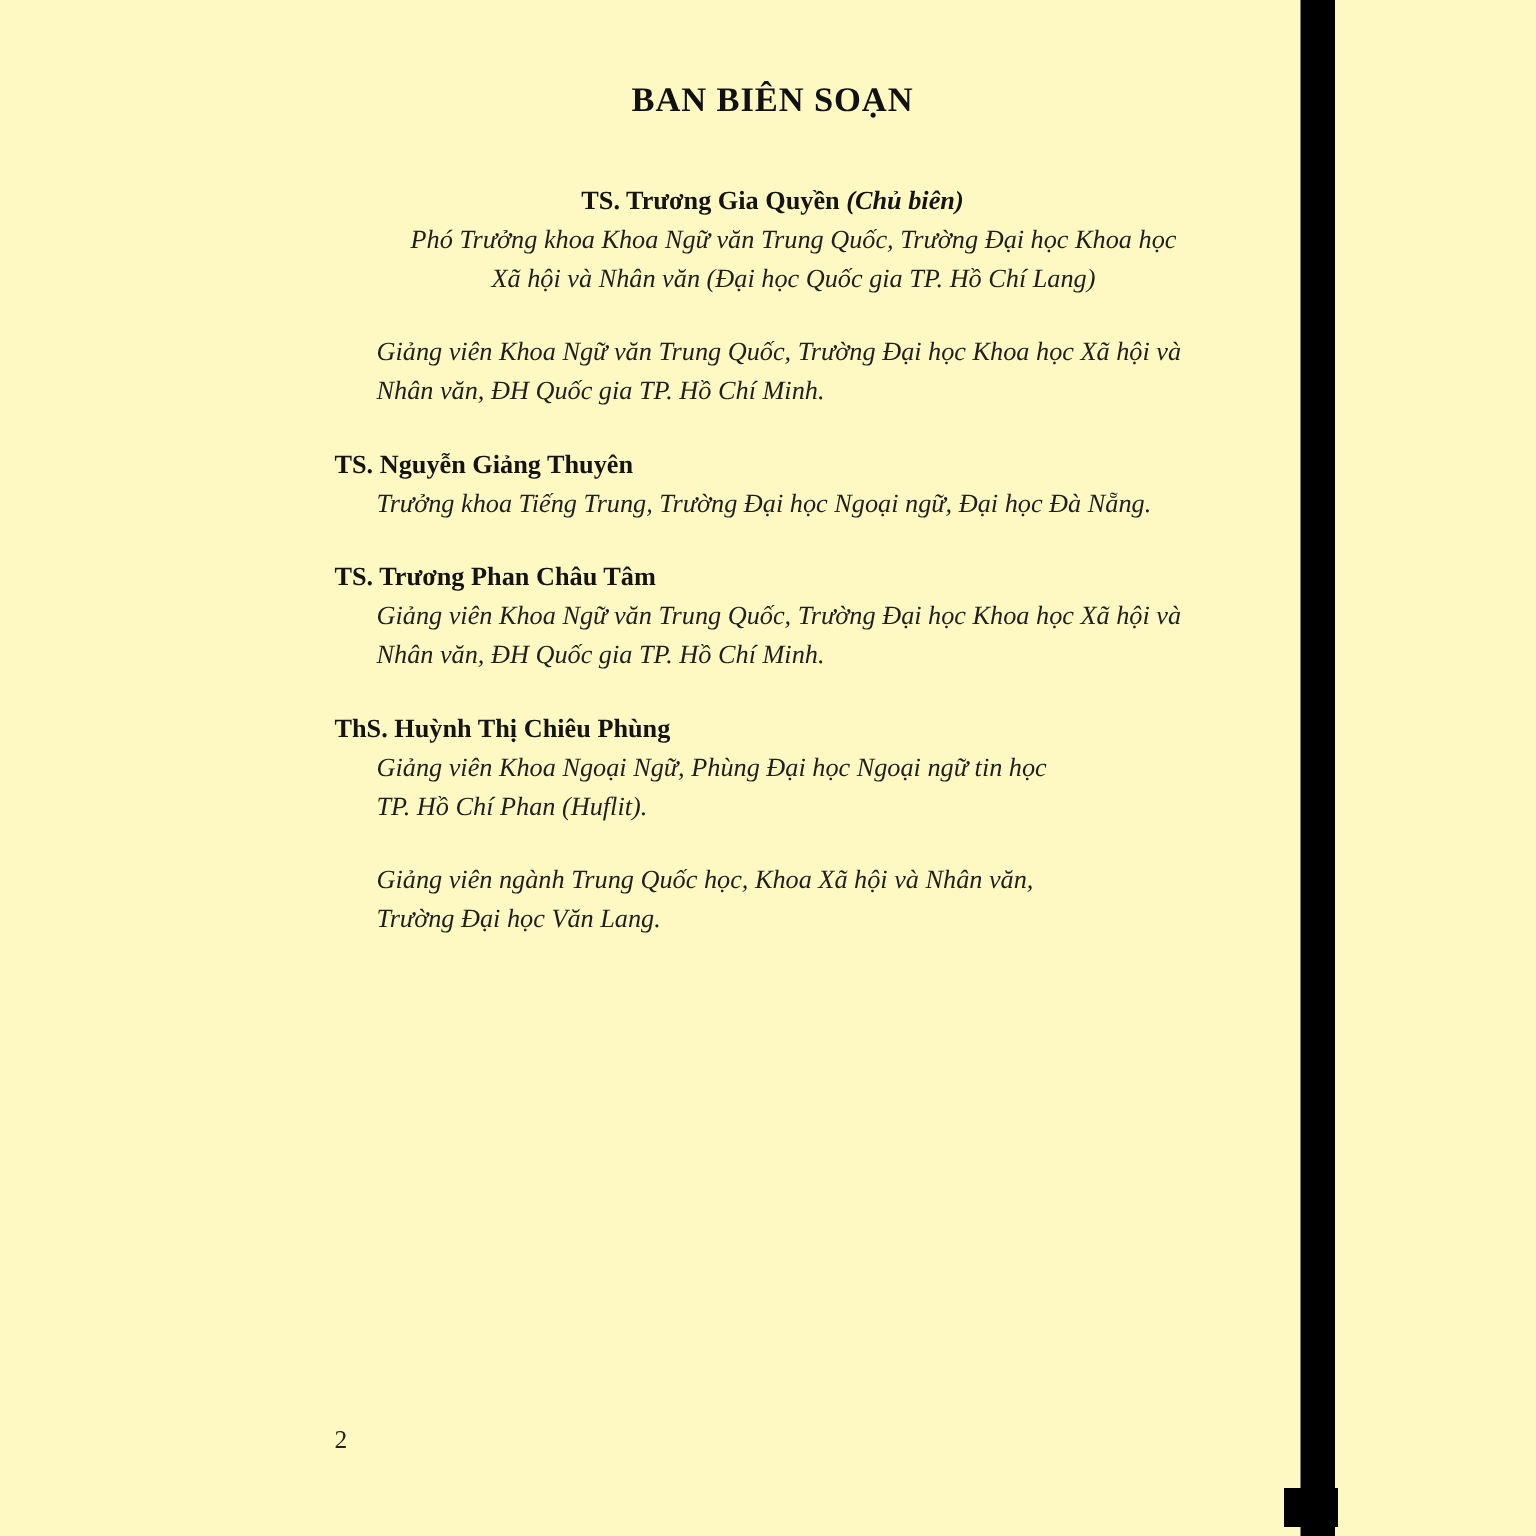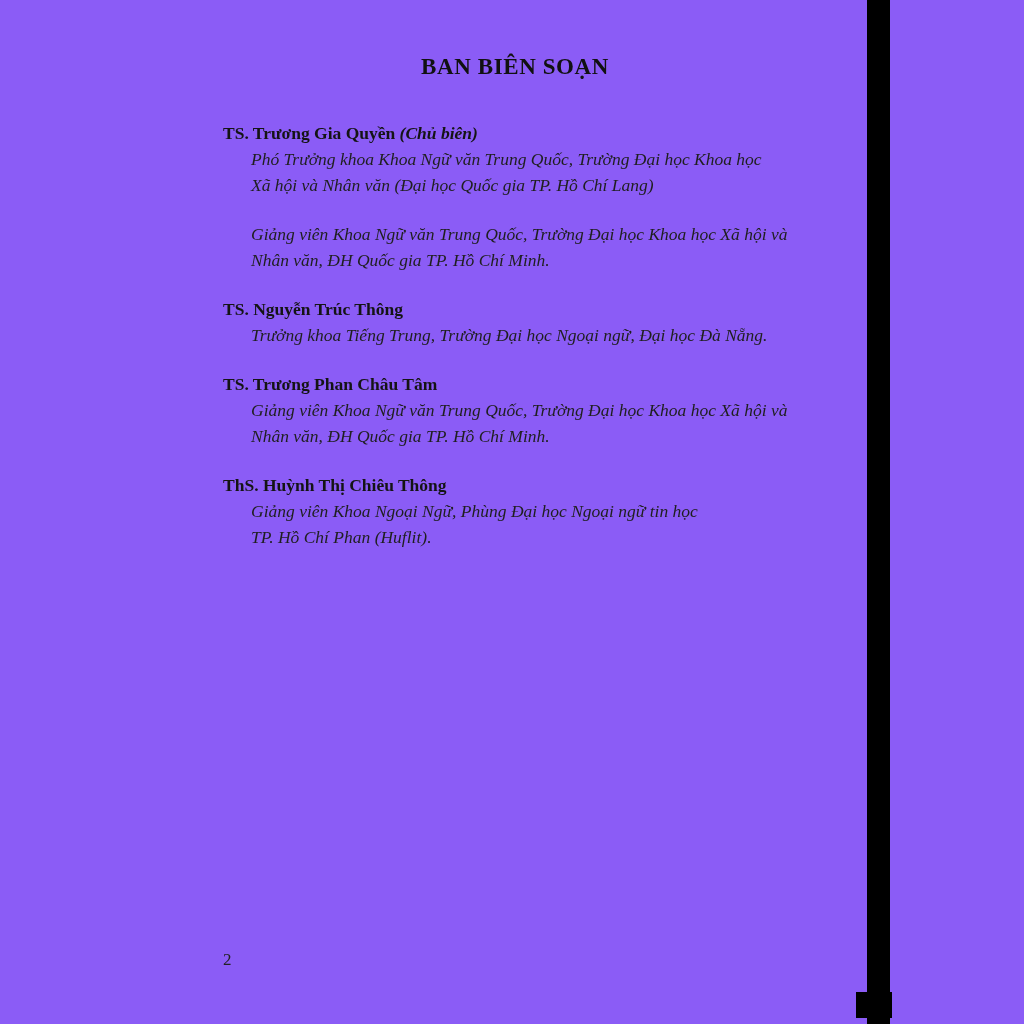--- a/index.html
+++ b/index.html
@@ -11,21 +11,21 @@
     width: 1024px;
     height: 1024px;
     position: relative;
     font-family: "Liberation Serif", serif;
     color: #1c1c1c;
     overflow: hidden;
   }
   .page {
     position: absolute;
     inset: 0;
-    background: #8b5cf6;
+    background: #fef9c3;
   }
   .content {
     position: absolute;
     left: 223px;
     top: 0;
     width: 584px;
   }
   .title {
     text-align: center;
     font-weight: bold;
@@ -36,21 +36,21 @@
   }
   .editors {
     margin-top: 40px;
   }
   .editor-block {
     margin-bottom: 23px;
     font-size: 17.5px;
     line-height: 26px;
   }
   .editor-block.right {
-    text-align: left;
+    text-align: center;
   }
   .editor-name {
     font-weight: bold;
     color: #141414;
   }
   .editor-name .sfx {
     font-weight: bold;
     font-style: italic;
   }
   .editor-role-line {
@@ -103,51 +103,55 @@
 
   <div class="editor-block">
     <div class="editor-roles">
             <div class="editor-role-line">Giảng viên Khoa Ngữ văn Trung Quốc, Trường Đại học Khoa học Xã hội và</div>
             <div class="editor-role-line">Nhân văn, ĐH Quốc gia TP. Hồ Chí Minh.</div>
           </div>
   </div>
 
   <div class="editor-block">
     <div class="editor-name">
-      <span class="nm">TS. Nguyễn Trúc Thông</span><span class="sfx"></span>
+      <span class="nm">TS. Nguyễn Giảng Thuyên</span><span class="sfx"></span>
     </div>
     <div class="editor-roles">
             <div class="editor-role-line">Trưởng khoa Tiếng Trung, Trường Đại học Ngoại ngữ, Đại học Đà Nẵng.</div>
           </div>
   </div>
 
   <div class="editor-block">
     <div class="editor-name">
       <span class="nm">TS. Trương Phan Châu Tâm</span><span class="sfx"></span>
     </div>
     <div class="editor-roles">
             <div class="editor-role-line">Giảng viên Khoa Ngữ văn Trung Quốc, Trường Đại học Khoa học Xã hội và</div>
             <div class="editor-role-line">Nhân văn, ĐH Quốc gia TP. Hồ Chí Minh.</div>
           </div>
   </div>
 
   <div class="editor-block">
     <div class="editor-name">
-      <span class="nm">ThS. Huỳnh Thị Chiêu Thông</span><span class="sfx"></span>
+      <span class="nm">ThS. Huỳnh Thị Chiêu Phùng</span><span class="sfx"></span>
     </div>
     <div class="editor-roles">
             <div class="editor-role-line">Giảng viên Khoa Ngoại Ngữ, Phùng Đại học Ngoại ngữ tin học</div>
             <div class="editor-role-line">TP. Hồ Chí Phan (Huflit).</div>
           </div>
   </div>
 
   <div class="editor-block">
   </div>
 
   <div class="editor-block">
+    <div class="editor-roles">
+            <div class="editor-role-line">Giảng viên ngành Trung Quốc học, Khoa Xã hội và Nhân văn,</div>
+            <div class="editor-role-line">Trường Đại học Văn Lang.</div>
+          </div>
   </div>
 </div>
   </div>
 
   <div class="page-number">2</div>
 
   <div class="edge-bar"></div>
   <div class="corner-mark"></div>
 </div>
 

